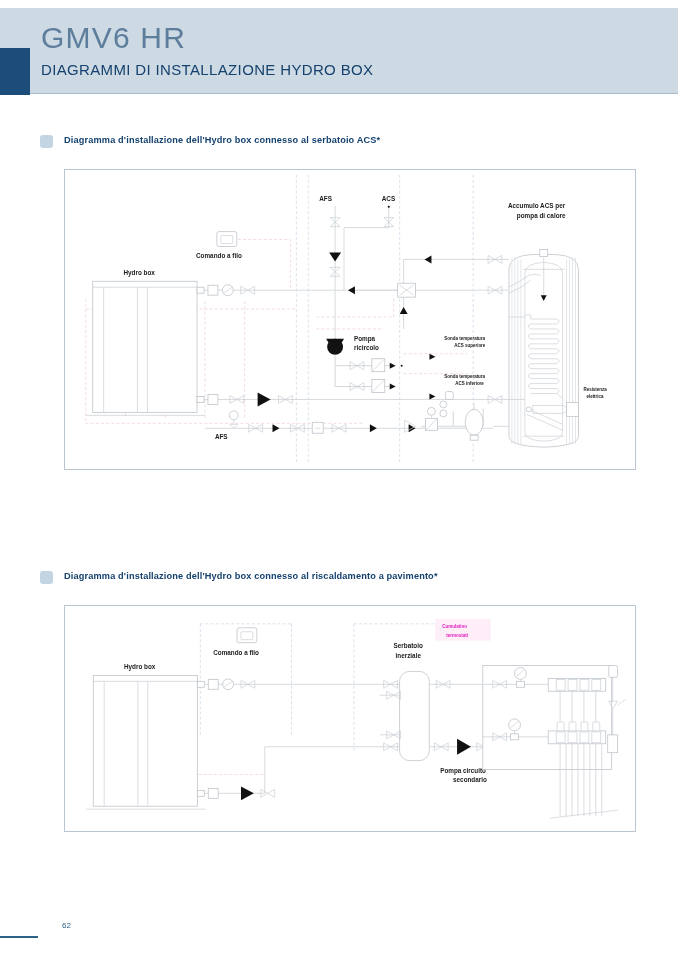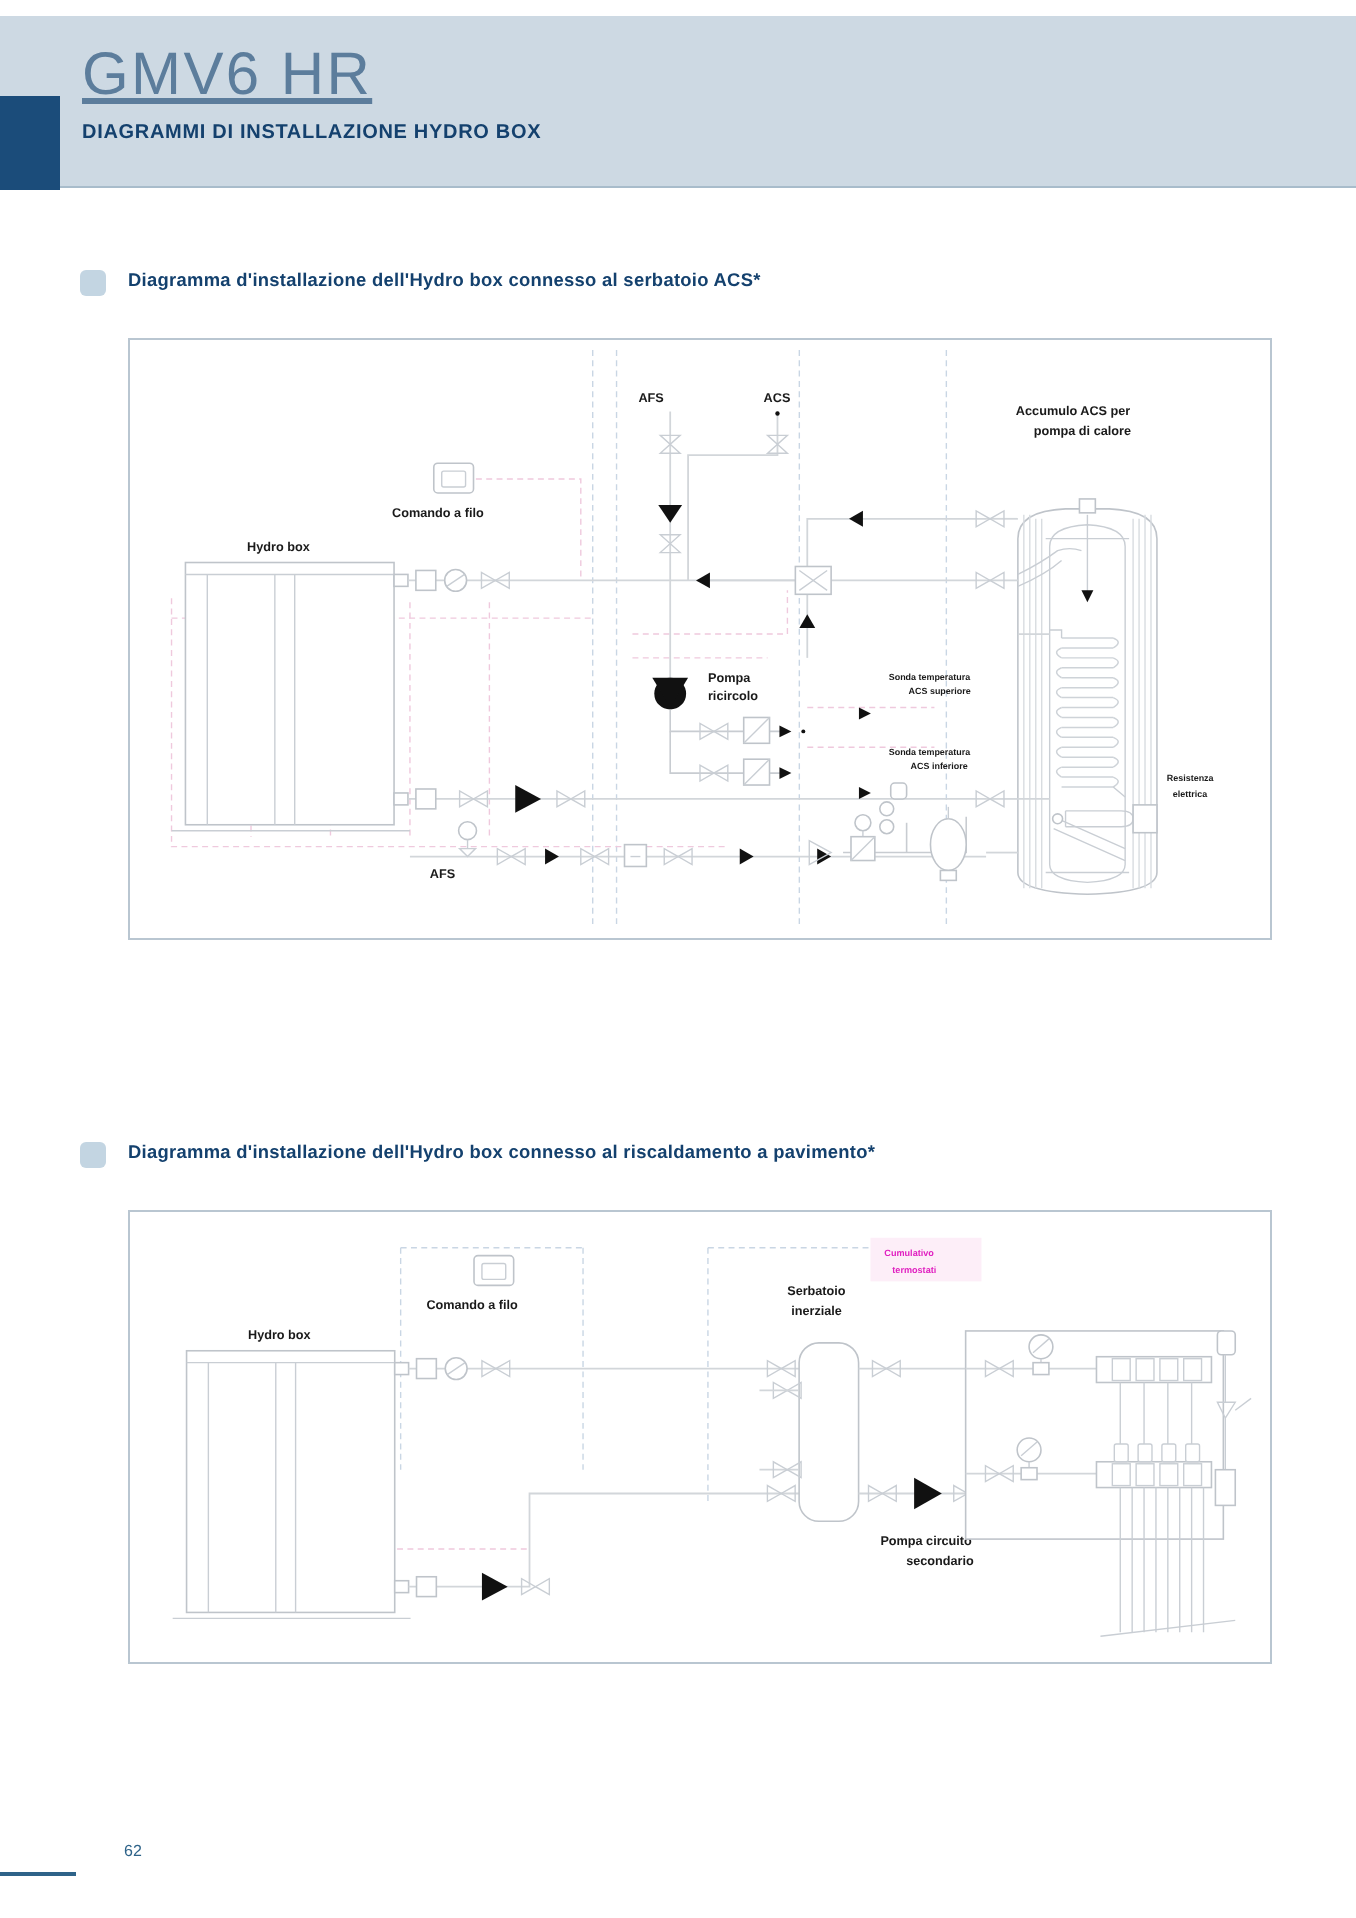--- a/index.html
+++ b/index.html
@@ -20,25 +20,25 @@
     position:absolute;left:0;top:93px;width:678px;height:1px;
     background:#a8bccb;
   }
   .header-block{
     position:absolute;left:0;top:48px;width:30px;height:47px;
     background:#1b4c7a;
   }
   .header-title{
     position:absolute;left:41px;top:23px;
     font-size:30px;font-weight:300;letter-spacing:1.2px;
-    color:#5c7d9c;line-height:1;text-decoration:underline;
+    color:#5c7d9c;line-height:1;
   }
   .header-sub{
     position:absolute;left:41px;top:62px;
-    font-size:10px;font-weight:bold;letter-spacing:.35px;
+    font-size:15px;font-weight:normal;letter-spacing:.35px;
     color:#14416e;line-height:1;
   }
   
   .sec-title{position:absolute;height:16px;}
   .sec-bullet{
     position:absolute;left:0;top:1px;width:13px;height:13px;
     background:#c3d5e2;border-radius:3px;
   }
   .sec-text{
     position:absolute;left:24px;top:1px;white-space:nowrap;

